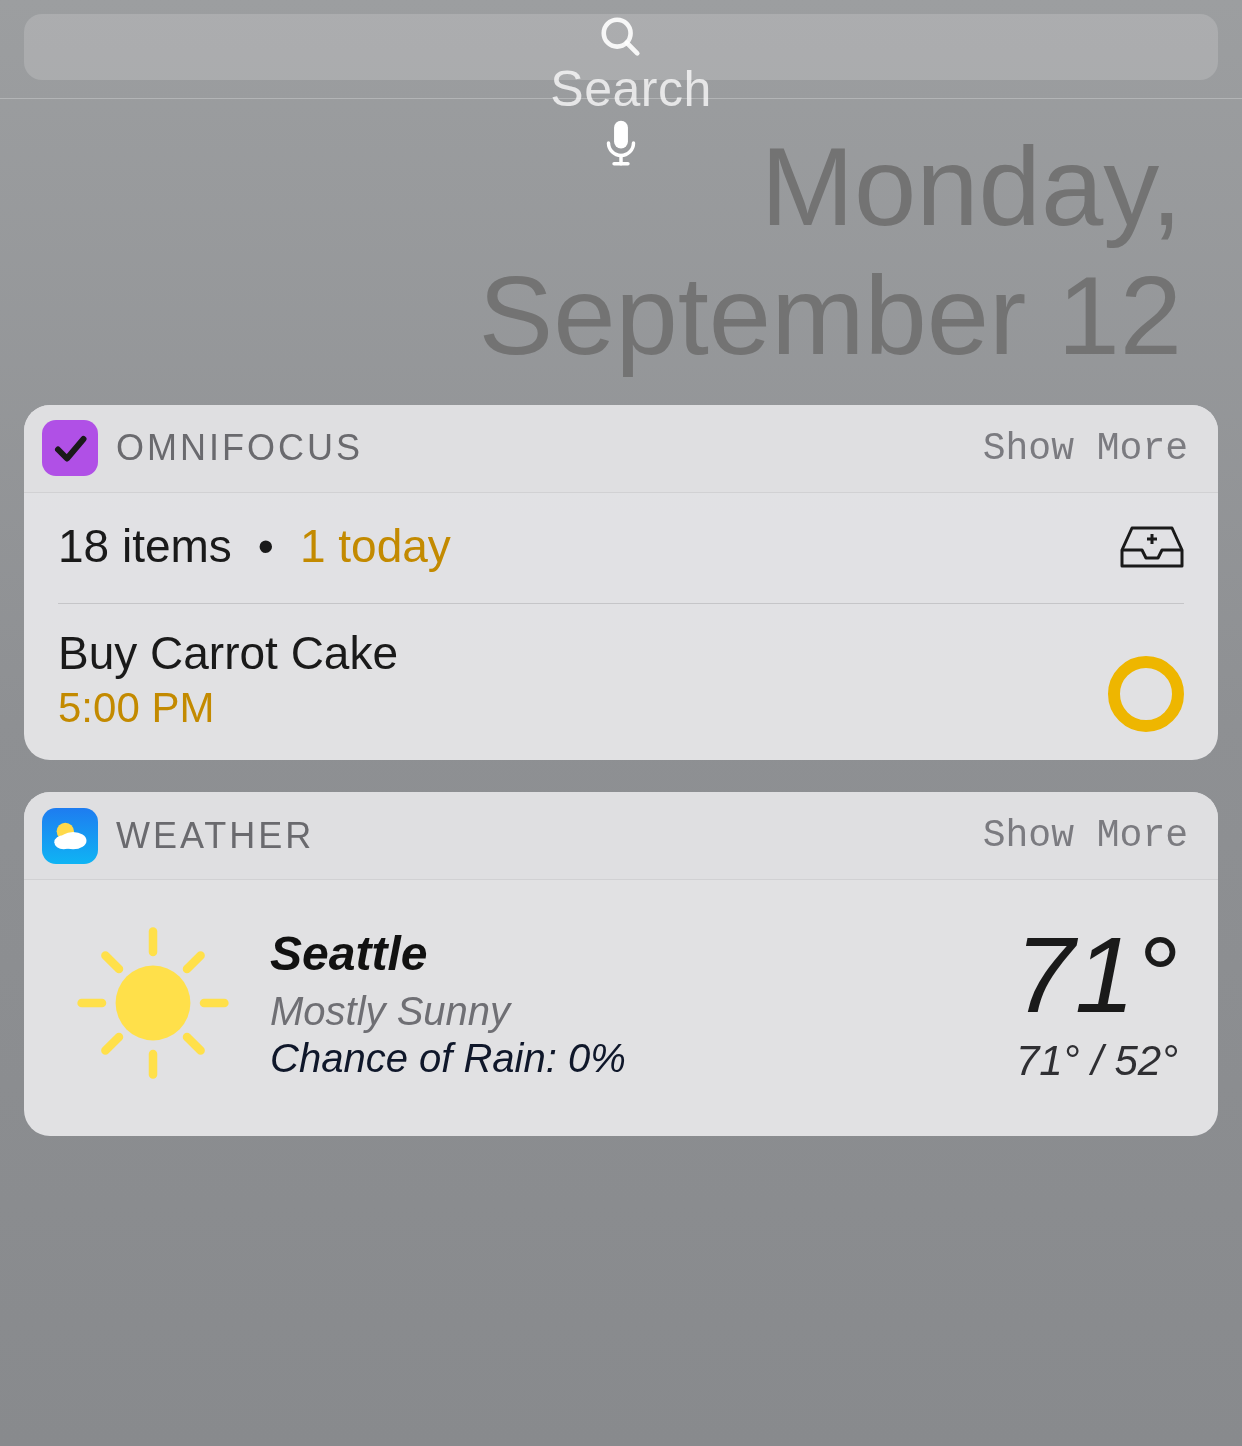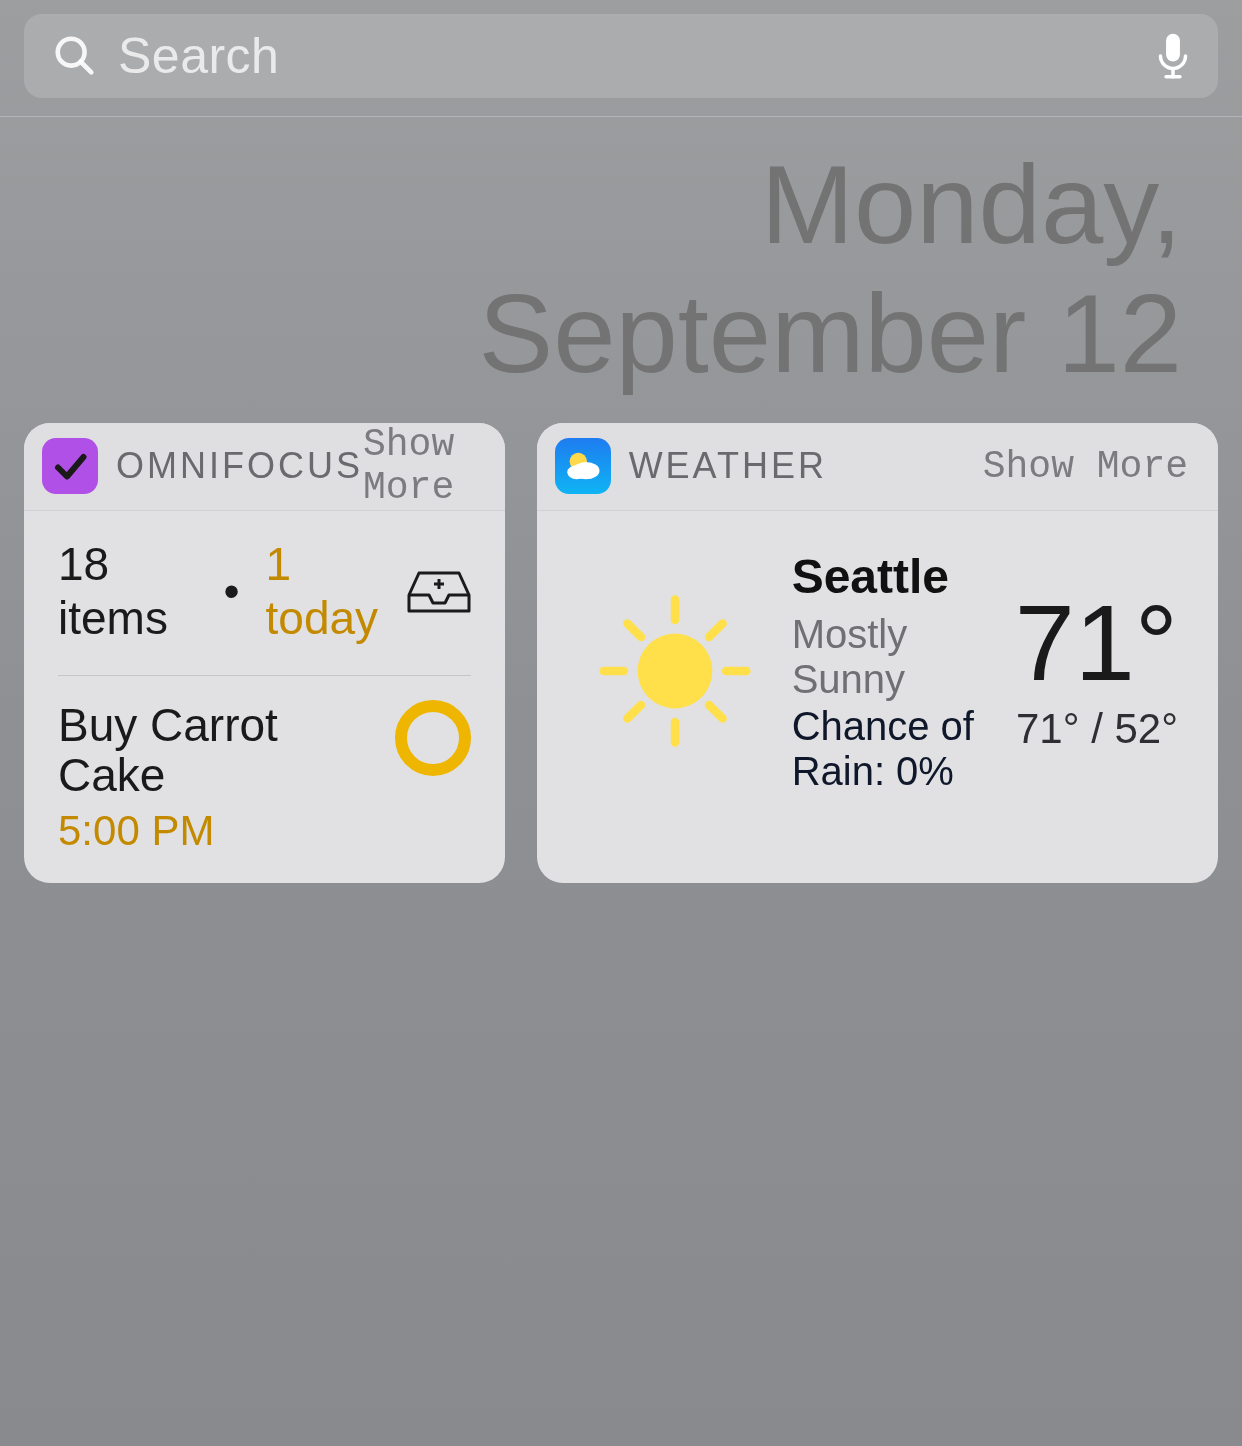--- a/index.html
+++ b/index.html
@@ -12,24 +12,25 @@
   }
 
   
   .search-container {
     padding: 14px 24px 18px 24px;
     border-bottom: 1px solid rgba(255,255,255,0.25);
   }
   .search-bar {
     display: flex;
     align-items: center;
-    height: 84px;
+    height: 66px;
     background: rgba(255,255,255,0.16);
     border-radius: 18px;
     padding: 0 28px 0 28px;
+    flex-direction: column;
   }
   .search-icon svg { width: 46px; height: 46px; display: block; }
   .search-placeholder {
     flex: 1;
     margin-left: 20px;
     font-size: 50px;
     color: rgba(255,255,255,0.75);
     letter-spacing: 0.5px;
   }
   .mic-icon svg { width: 34px; height: 50px; display: block; }
@@ -41,21 +42,21 @@
     padding: 24px 60px 24px 0;
     font-weight: 300;
   }
   .date-line {
     font-size: 112px;
     line-height: 1.15;
     letter-spacing: 0px;
   }
 
   
-  .widgets { padding: 0 24px; display: flex; flex-direction: row; gap: 32px; }
+  .widgets { padding: 0 24px; display: flex; flex-direction: column; gap: 32px; }
   .widget {
     background: rgba(231,231,233,0.93);
     border-radius: 26px;
     overflow: hidden;
   }
   .widget-header {
     display: flex;
     align-items: center;
     height: 88px;
     padding: 0 30px 0 18px;
@@ -98,36 +99,37 @@
   .of-summary {
     font-size: 46px;
     color: #1a1a1a;
   }
   .of-dot { color: #1a1a1a; margin: 0 6px; }
   .of-today { color: #c38a00; }
   .inbox-icon { margin-left: auto; }
   .inbox-icon svg { width: 64px; height: 48px; display: block; }
 
   .of-task-row {
-    display: flex; align-items: flex-start;
+    display: flex; align-items: flex-end;
     padding-top: 24px;
   }
   .of-task-text { flex: 1; }
   .of-task-title { font-size: 46px; color: #1a1a1a; line-height: 1.1; }
   .of-task-time  { font-size: 42px; color: #c38a00; margin-top: 6px; }
   .of-ring {
     width: 76px; height: 76px; border-radius: 50%;
     border: 12px solid #eeb600;
     flex-shrink: 0;
   }
 
   
   .w-body {
     display: flex; align-items: center;
-    padding: 38px 40px 48px 33px;
+    padding: 38px 40px 48px 24px;
+    font-style: italic;
   }
   .sun-icon { width: 210px; display: flex; justify-content: center; }
   .sun-icon svg { width: 170px; height: 170px; display: block; }
   .w-text { flex: 1; margin-left: 12px; }
   .w-city { font-size: 48px; font-weight: 700; color: #111; }
   .w-cond { font-size: 40px; color: #6f6f74; margin-top: 8px; }
   .w-rain { font-size: 40px; color: #0f172a; margin-top: 2px; }
   .w-temps { text-align: right; }
   .w-now  { font-size: 108px; color: #1a1a1a; font-weight: 200; line-height: 1; }
   .w-hilo { font-size: 42px; color: #2f2f33; margin-top: 8px; }

